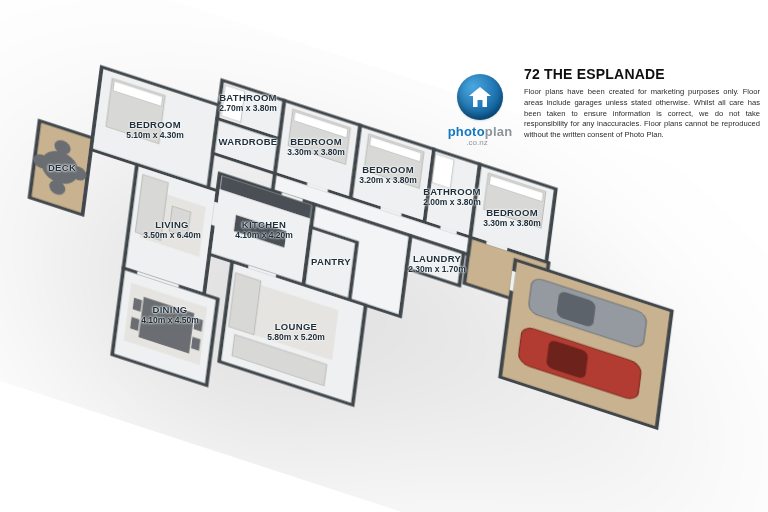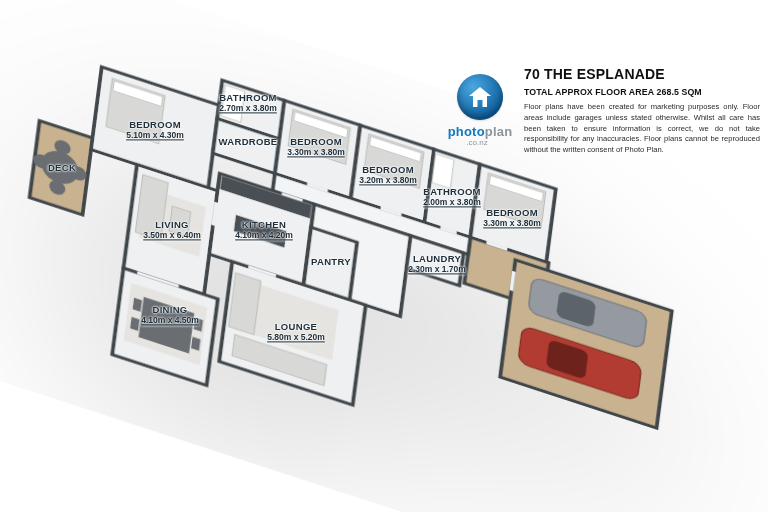--- a/index.html
+++ b/index.html
@@ -23,21 +23,21 @@
   .car-red{fill:var(--car_red);stroke:#7e2a23;stroke-width:0.05;}
   .car-red-roof{fill:#6e241f;stroke:none;}
   
   .room-label{
     position:absolute;transform:translate(-50%,-50%);text-align:center;line-height:1.18;
     pointer-events:none;white-space:nowrap;
   }
   .rname{display:block;font-size:9.5px;font-weight:700;color:var(--label_text);letter-spacing:.3px;
          text-shadow:0 0 3px #fff,0 0 2px #fff,0 0 1px #fff;}
   .rdims{display:block;font-size:8.5px;font-weight:600;color:var(--label_text);
-         text-shadow:0 0 3px #fff,0 0 2px #fff;text-decoration:underline;}
+         text-shadow:0 0 3px #fff,0 0 2px #fff;}
   
   .logo-block{position:absolute;left:443px;top:74px;width:74px;text-align:center;}
   .logo-circle{
     width:46px;height:46px;border-radius:50%;margin:0 auto;
     background:radial-gradient(circle at 35% 28%, #4aa7e0, #0d5e9c 75%);
     display:flex;align-items:center;justify-content:center;
     box-shadow:inset 0 -4px 7px rgba(0,0,0,.3), 0 1px 2px rgba(0,0,0,.15);
   }
   .logo-word{font-size:13px;font-weight:700;margin-top:4px;letter-spacing:.2px;}
   .logo-word .p1{color:var(--logo_blue);}
@@ -199,18 +199,17 @@
     <div class="logo-circle">
       <svg width="24" height="22" viewBox="0 0 24 22">
         <polygon points="12,1 23,10 19,10 19,21 14.5,21 14.5,14 9.5,14 9.5,21 5,21 5,10 1,10" fill="#ffffff"></polygon>
       </svg>
     </div>
     <div class="logo-word"><span class="p1">photo</span><span class="p2">plan</span></div>
     <div class="logo-domain">.co.nz</div>
   </div>
 
   <div class="title-block">
-    <div class="title">70 THE ESPLANADE</div>
-    <div class="subtitle">TOTAL APPROX FLOOR AREA 268.5 SQM</div>
+    <div class="title">72 THE ESPLANADE</div>
     <div class="disclaimer">Floor plans have been created for marketing purposes only. Floor areas include garages unless stated otherwise. Whilst all care has been taken to ensure information is correct, we do not take responsibility for any inaccuracies. Floor plans cannot be reproduced without the written consent of Photo Plan.</div>
   </div>
 
 </div>
 
 </body></html>

